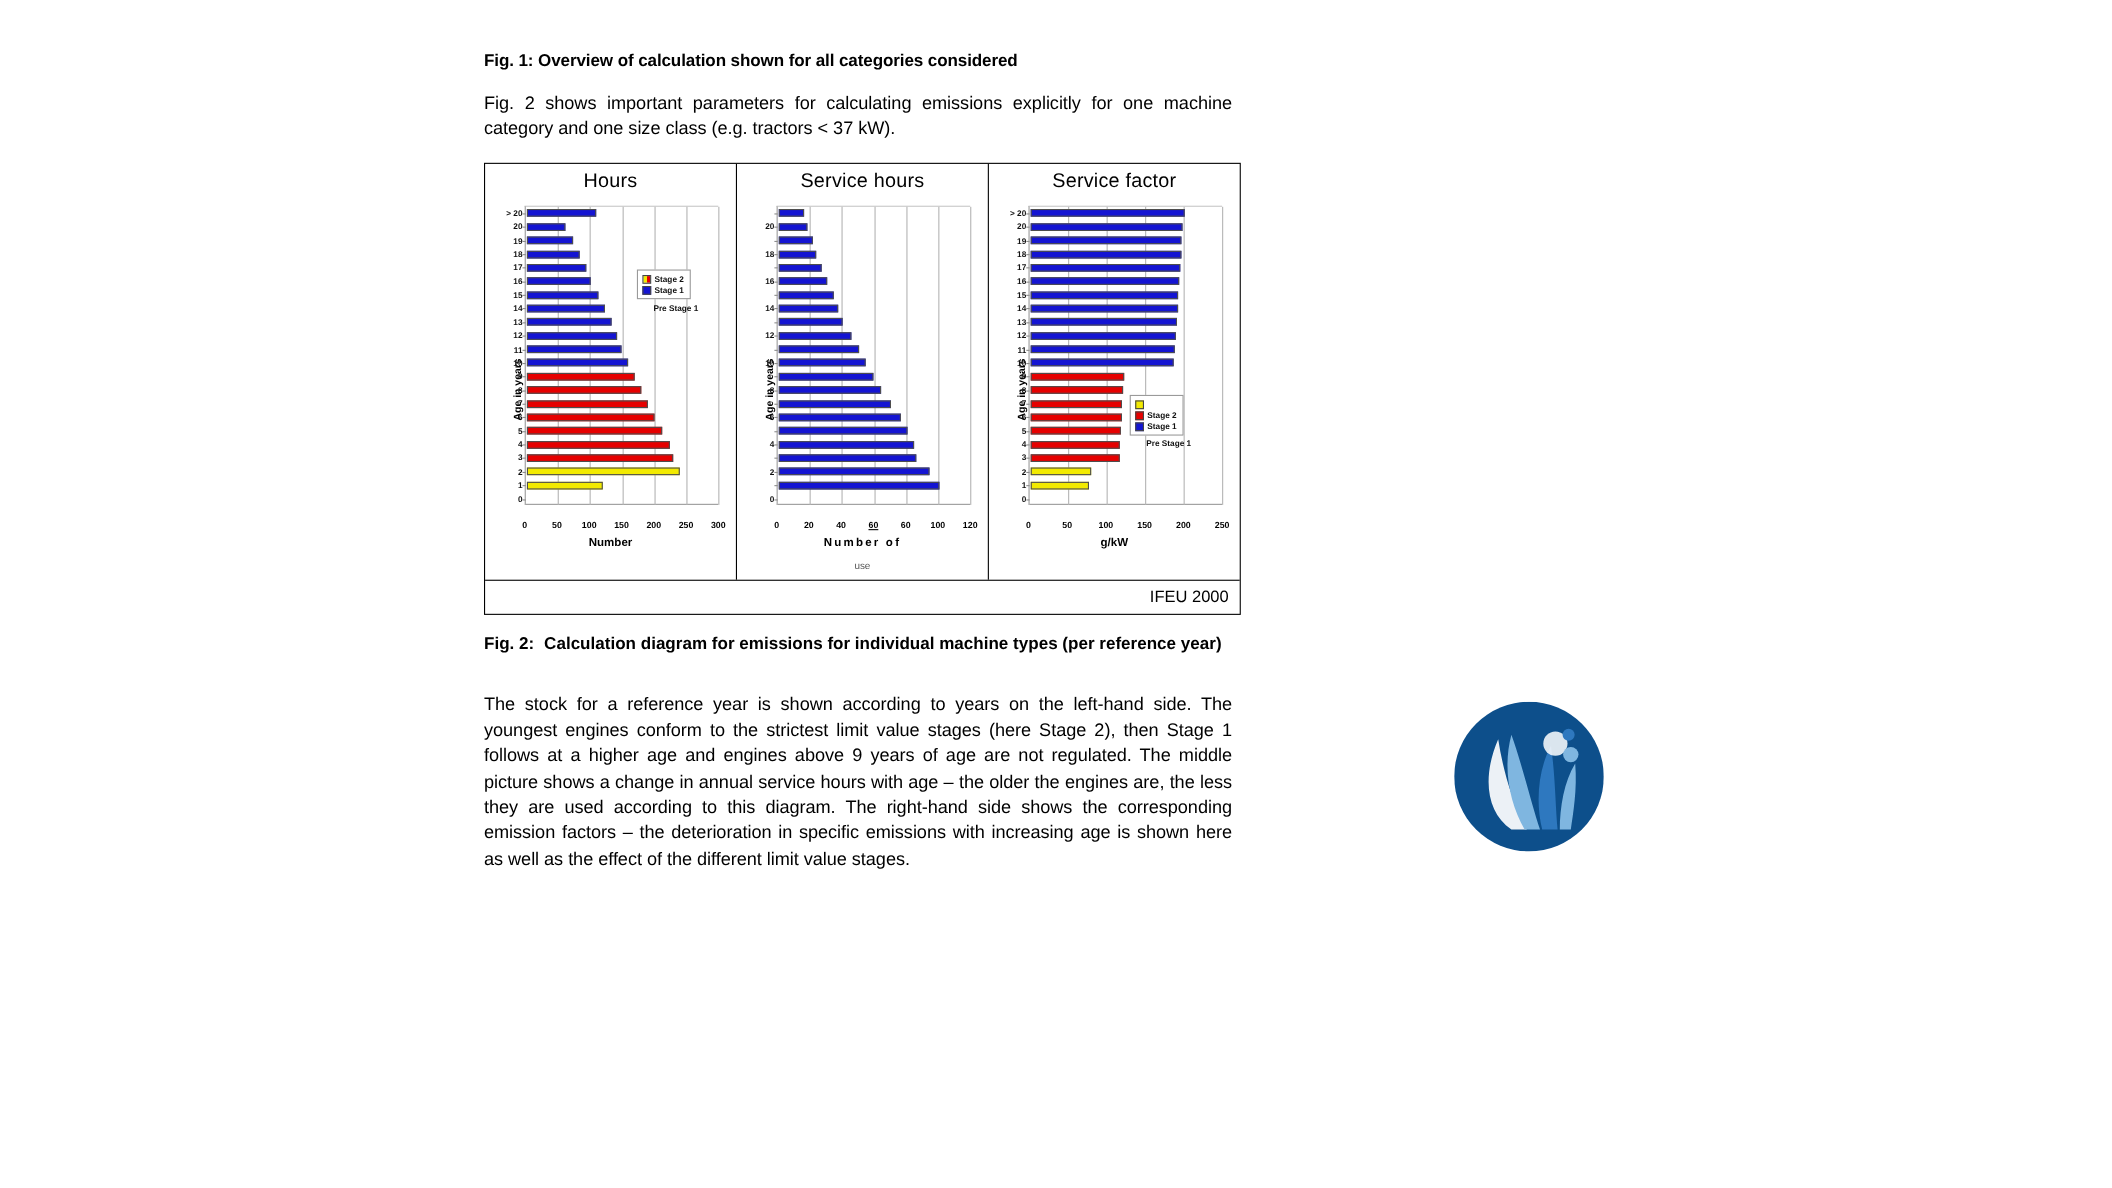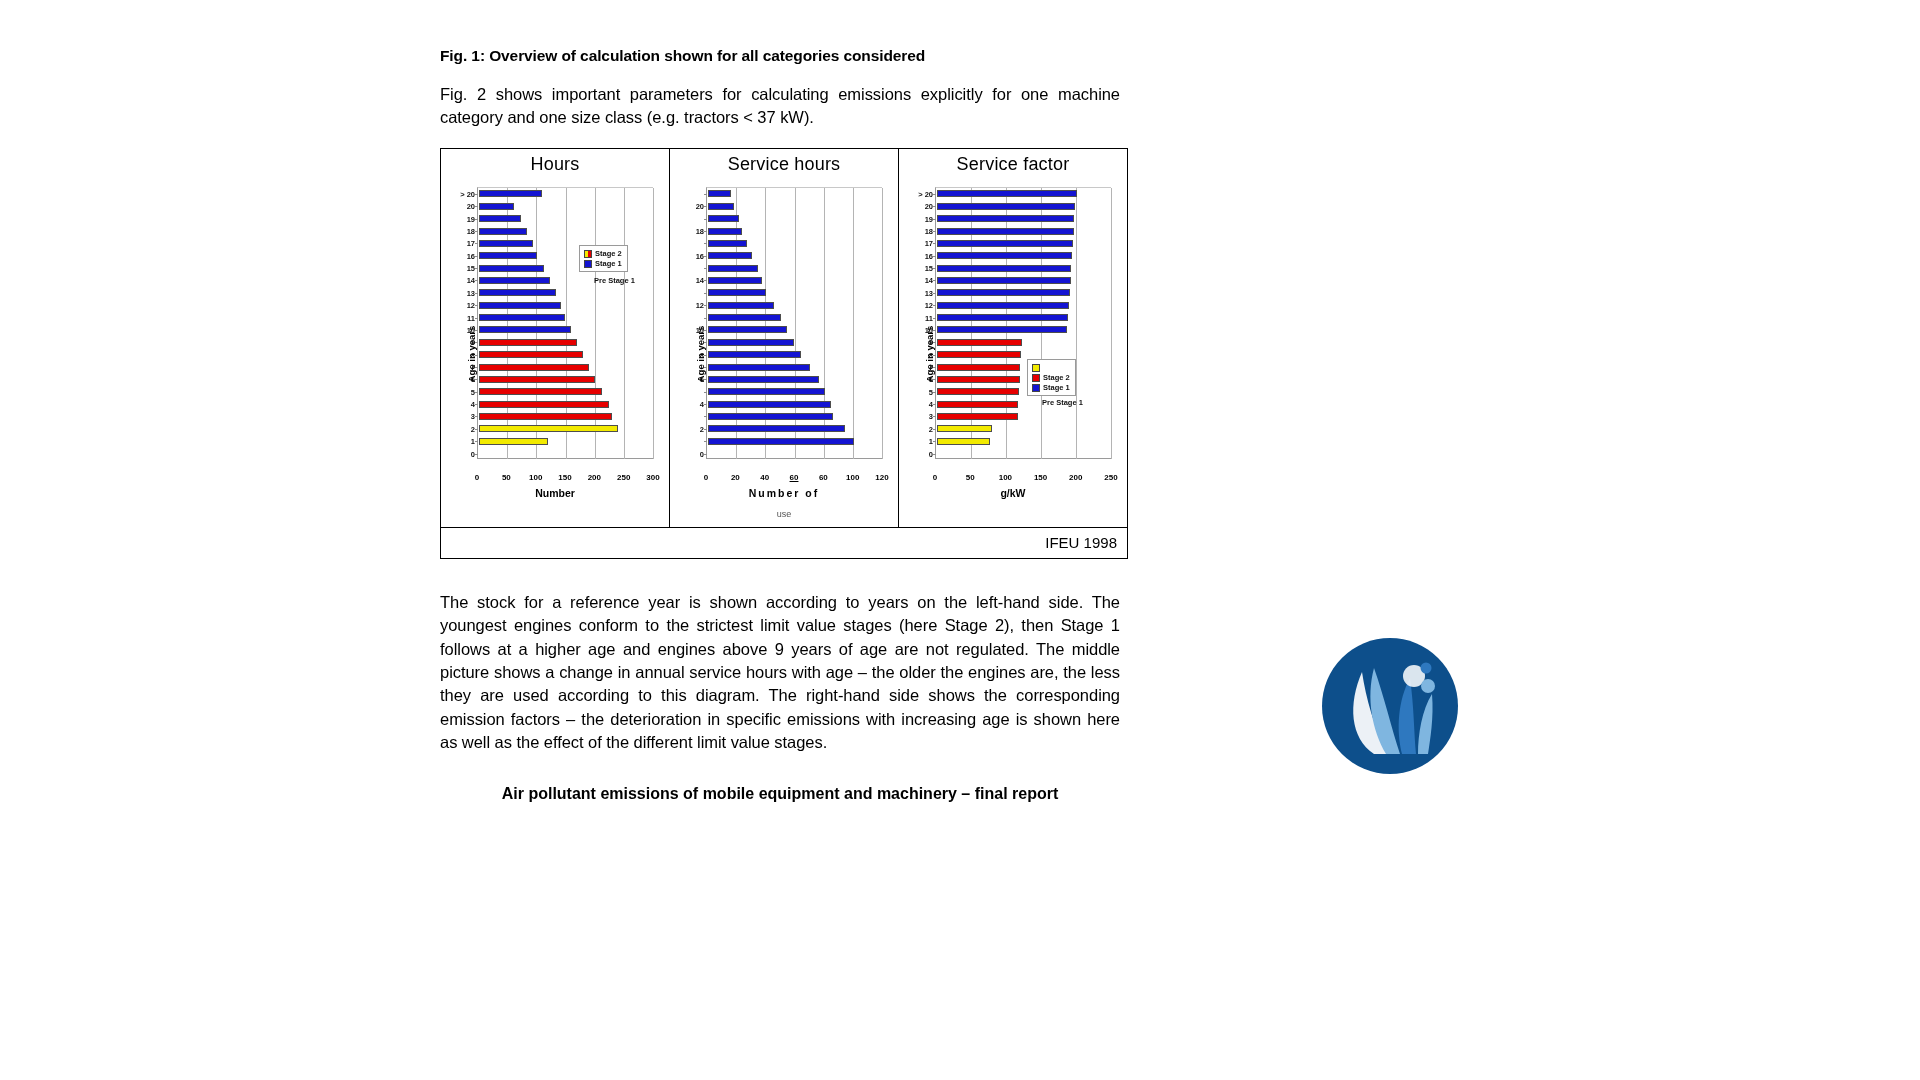--- a/index.html
+++ b/index.html
@@ -550,28 +550,31 @@
               <span>Stage 1</span>
             </div>
           </div>
           <div class="legend-outside" style="left:143px; top:217px;">Pre Stage 1</div>
         </div>
       </div>
 
     </div>
 
     <div class="figure-footer">
-      <span>IFEU 1998</span>
+      <span>IFEU 2000</span>
     </div>
   </div>
 
+  <div class="fig-caption-2">
+    <span class="cap-label">Fig. 2:</span>
+    <span class="cap-text">Calculation diagram for emissions for individual machine types (per reference year)</span>
+  </div>
 
   <div class="body-para">The stock for a reference year is shown according to years on the left-hand side. The youngest engines conform to the strictest limit value stages (here Stage 2), then Stage 1 follows at a higher age and engines above 9 years of age are not regulated. The middle picture shows a change in annual service hours with age – the older the engines are, the less they are used according to this diagram. The right-hand side shows the corresponding emission factors – the deterioration in specific emissions with increasing age is shown here as well as the effect of the different limit value stages.</div>
 
-  <div class="running-title">Air pollutant emissions of mobile equipment and machinery – final report</div>
 
 </div>
 
 <div id="logo">
   <svg viewBox="0 0 136 136" width="136" height="136" aria-hidden="true">
     <circle cx="68" cy="68" r="68" fill="#0d4f8b"></circle>
     <path d="M52 116 C28 100 26 66 40 34 C44 60 52 90 66 116 Z" fill="#ffffff" opacity="0.92"></path>
     <path d="M64 116 C50 92 44 60 52 30 C62 58 70 92 78 116 Z" fill="#7fb6e0"></path>
     <path d="M80 116 C74 92 76 62 88 40 C92 68 92 96 94 116 Z" fill="#2e78bf"></path>
     <path d="M96 116 C96 96 100 72 110 56 C112 80 108 102 106 116 Z" fill="#7fb6e0"></path>

